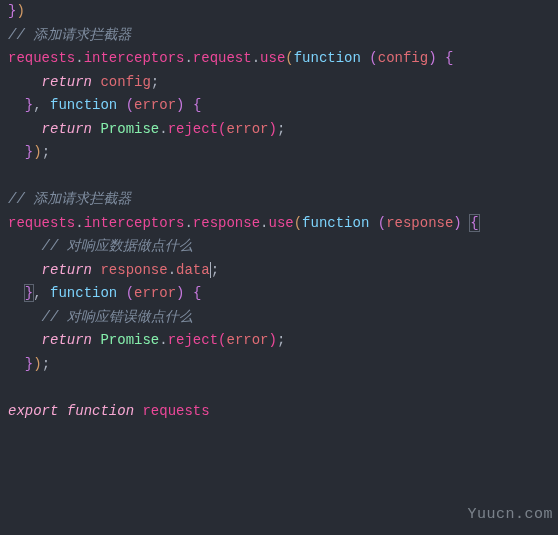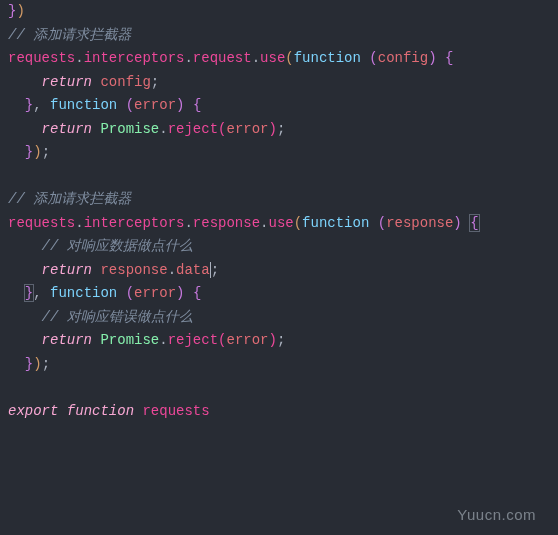--- a/index.html
+++ b/index.html
@@ -37,24 +37,24 @@
     height: 16px;
     background: #abb2bf;
     vertical-align: middle;
   }
   .sel-brace {
     border: 1px solid #5c6370;
     margin: -1px;
   }
   .watermark {
     position: absolute;
-    right: 22px;
+    right: 5px;
     bottom: 8px;
     color: rgba(190, 200, 210, 0.55);
-    font-family: Liberation Sans, sans-serif;
+    font-family: Liberation Mono, monospace;
     font-size: 15px;
     letter-spacing: 0.5px;
     font-style: normal;
   }
 </style>
 </head>
 <body>
 
 <div class="code-container">
 <div class="line"><span class="brace-purple">}</span><span class="brace-yellow">)</span></div>

